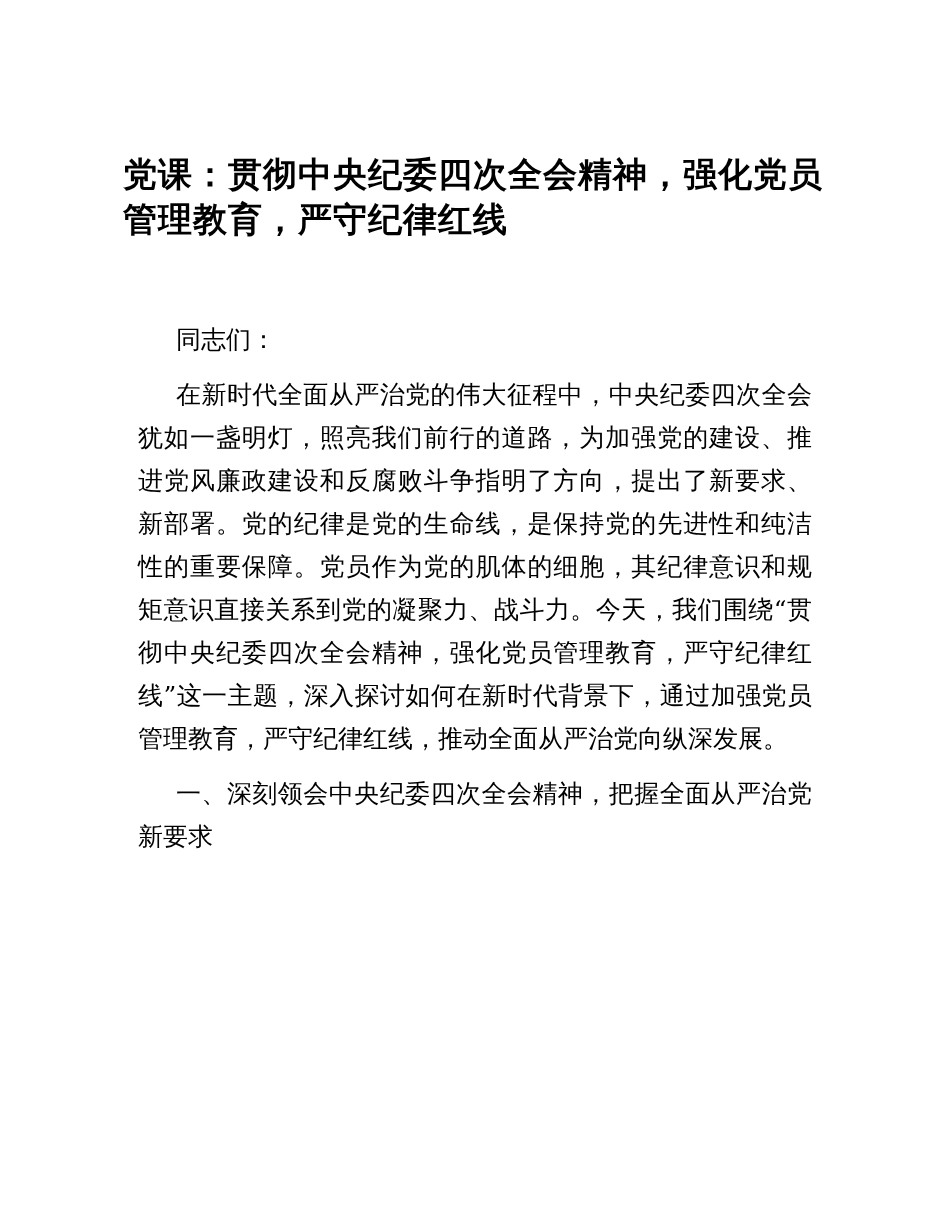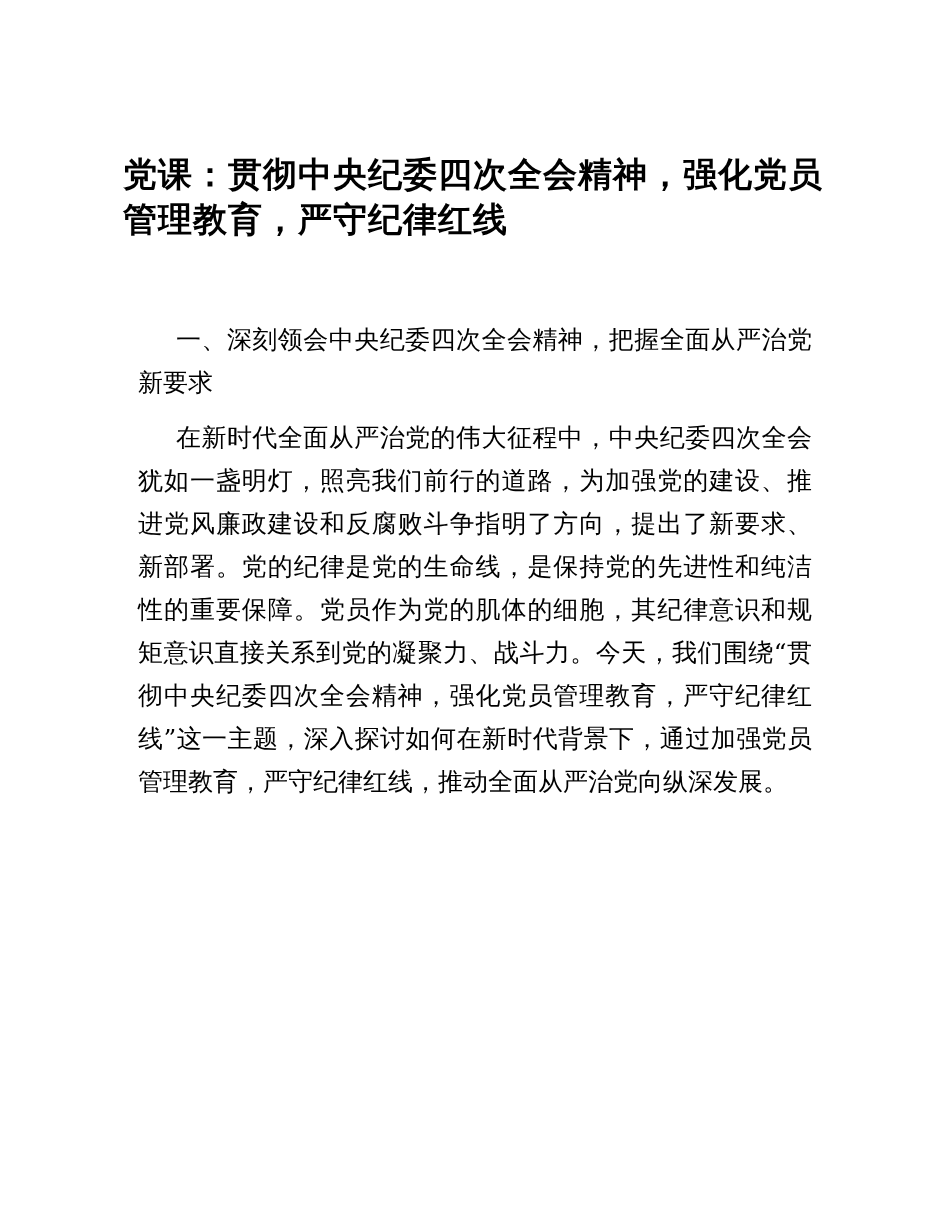--- a/index.html
+++ b/index.html
@@ -39,16 +39,17 @@
   .para.heading {
     margin-top: 5px;
   }
 </style>
 </head>
 <body>
 
 <div class="page">
   <h1 class="title">党课：贯彻中央纪委四次全会精神，强化党员管理教育，严守纪律红线</h1>
   <div class="doc-body" id="paragraphs">
+      <p class="para salutation">同志们：</p>
+      <p class="para body">在新时代全面从严治党的伟大征程中，中央纪委四次全会犹如一盏明灯，照亮我们前行的道路，为加强党的建设、推进党风廉政建设和反腐败斗争指明了方向，提出了新要求、新部署。党的纪律是党的生命线，是保持党的先进性和纯洁性的重要保障。党员作为党的肌体的细胞，其纪律意识和规矩意识直接关系到党的凝聚力、战斗力。今天，我们围绕“贯彻中央纪委四次全会精神，强化党员管理教育，严守纪律红线”这一主题，深入探讨如何在新时代背景下，通过加强党员管理教育，严守纪律红线，推动全面从严治党向纵深发展。</p>
       <p class="para heading">一、深刻领会中央纪委四次全会精神，把握全面从严治党新要求</p>
-      <p class="para body">在新时代全面从严治党的伟大征程中，中央纪委四次全会犹如一盏明灯，照亮我们前行的道路，为加强党的建设、推进党风廉政建设和反腐败斗争指明了方向，提出了新要求、新部署。党的纪律是党的生命线，是保持党的先进性和纯洁性的重要保障。党员作为党的肌体的细胞，其纪律意识和规矩意识直接关系到党的凝聚力、战斗力。今天，我们围绕“贯彻中央纪委四次全会精神，强化党员管理教育，严守纪律红线”这一主题，深入探讨如何在新时代背景下，通过加强党员管理教育，严守纪律红线，推动全面从严治党向纵深发展。</p>
     </div>
 </div>
 
 </body></html>

